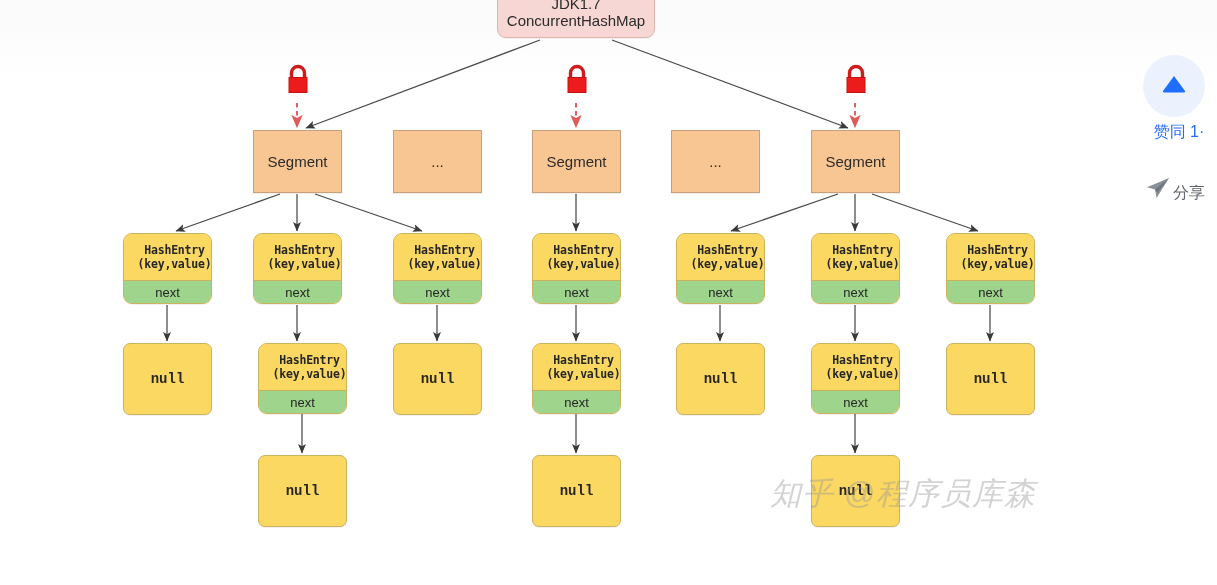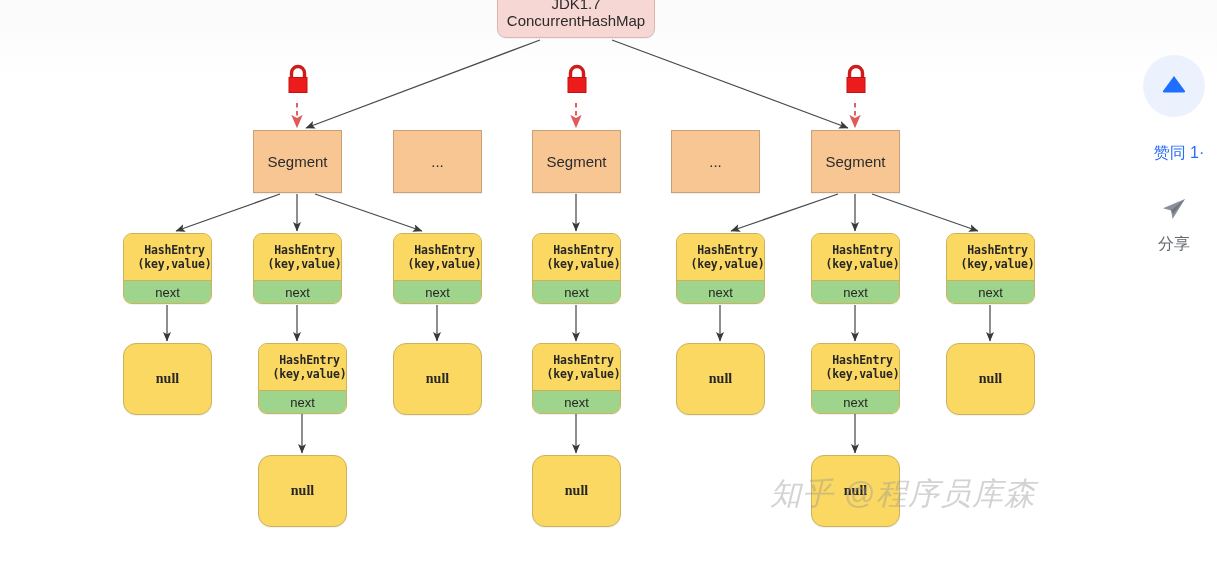--- a/index.html
+++ b/index.html
@@ -65,22 +65,22 @@
     background: #9ed48b;
     border-top: 1px solid #cbb25c;
     display: flex; align-items: center; justify-content: center;
     font-family: "Liberation Sans", sans-serif;
     font-size: 13px;
     color: #262626;
   }
   .null-box {
     background: #fbd862;
     border: 1px solid #cbb25c;
-    border-radius: 13px;
-    font-family: Liberation Serif, serif;
+    border-radius: 7px;
+    font-family: Liberation Mono, monospace;
     font-size: 14px;
     font-weight: bold;
     color: #262626;
     box-shadow: 0 1px 1px rgba(0,0,0,0.06);
   }
 
   .lock-icon { position: absolute; }
 
   .watermark {
     position: absolute;
@@ -103,32 +103,32 @@
     align-items: center;
   }
   .upvote-btn {
     width: 62px; height: 62px;
     border-radius: 50%;
     background: #ebf2fe;
     display: flex; align-items: center; justify-content: center;
     cursor: pointer;
   }
   .upvote-label {
-    margin-top: 26px;
+    margin-top: 5px;
     color: #2b6ef6;
     font-size: 16px;
     white-space: nowrap;
     overflow: hidden;
     width: 86px;
     text-align: center;
     padding-left: 10px;
   }
   .share-wrap {
     margin-top: 30px;
-    display: flex; flex-direction: column; align-items: center;
+    display: flex; flex-direction: row; align-items: center;
     cursor: pointer;
   }
   .share-label {
     margin-top: 6px;
     color: #64686e;
     font-size: 16px;
   }
 </style>
 </head>
 <body>

